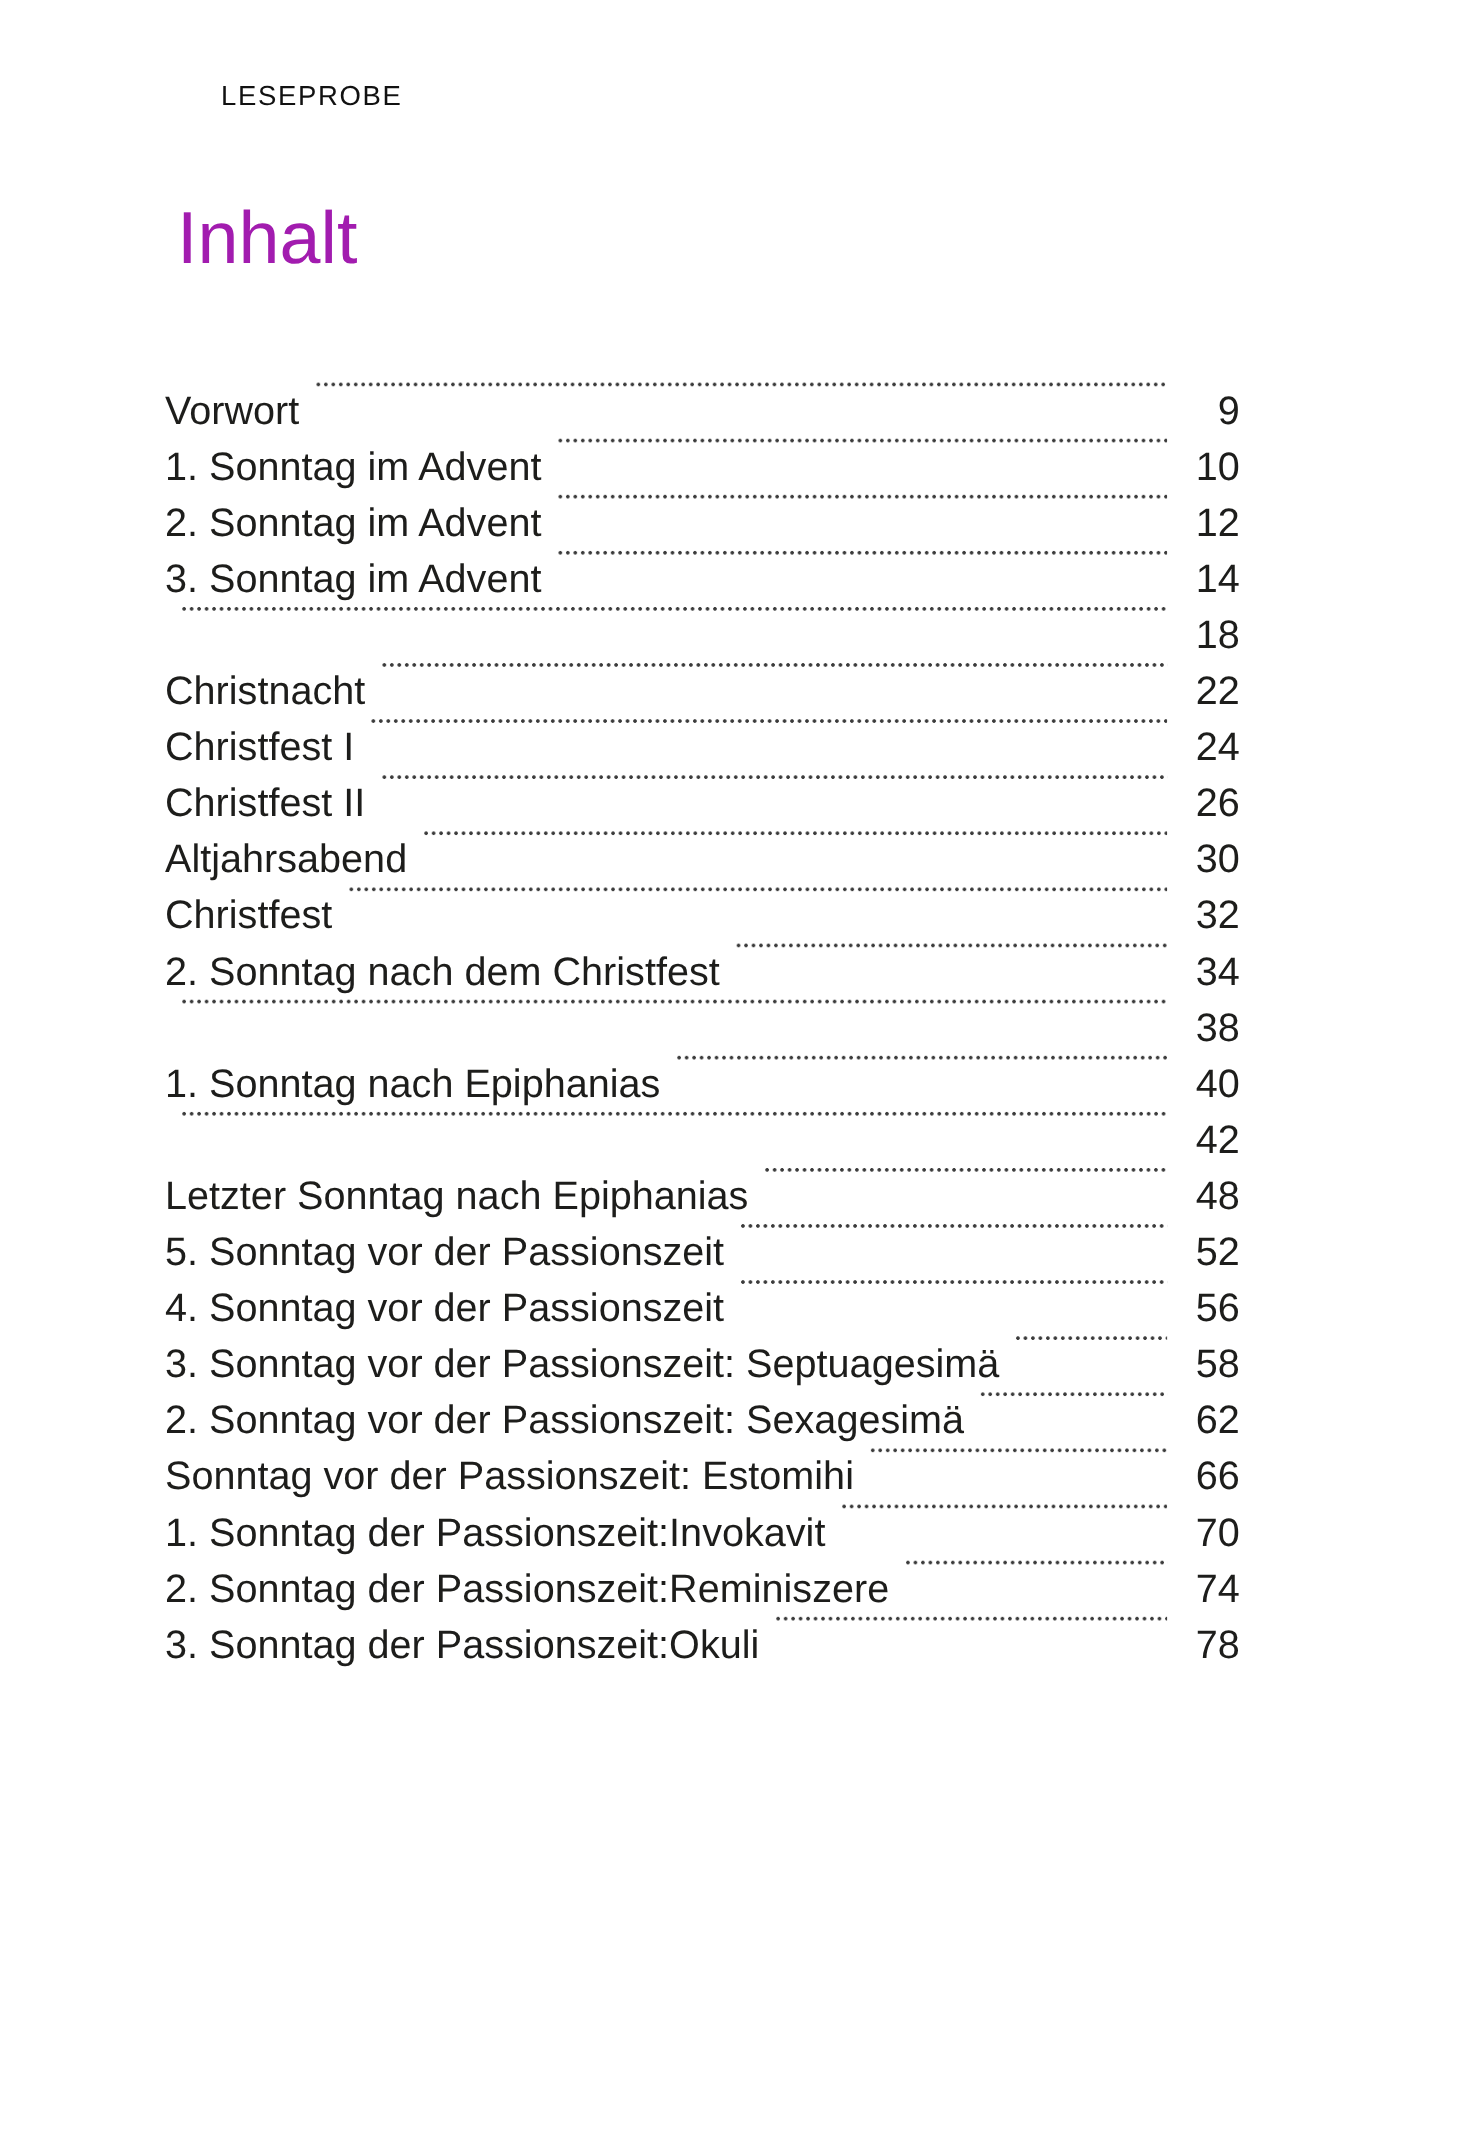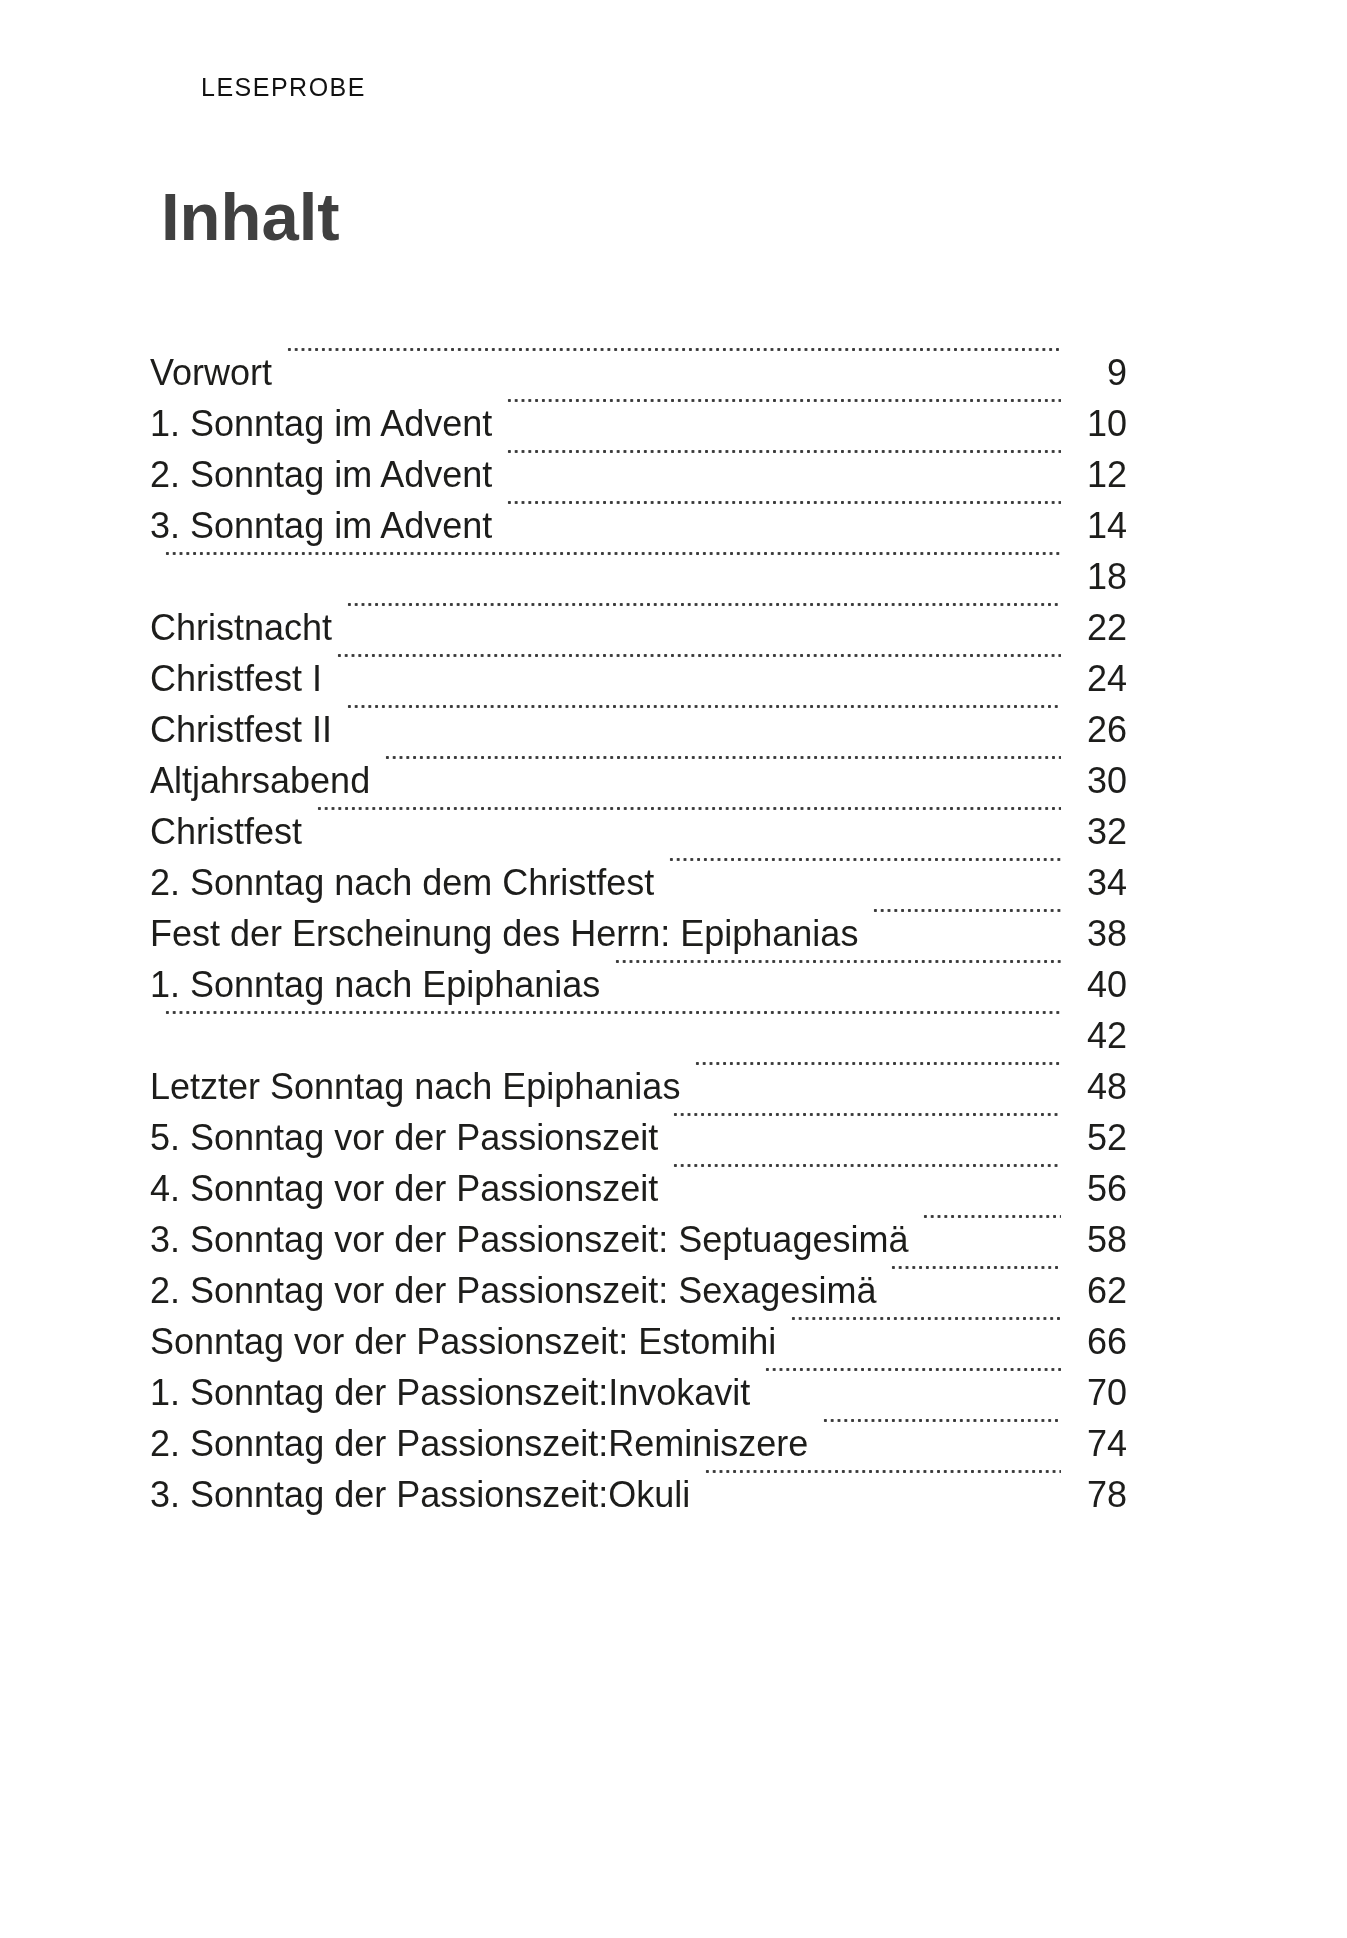--- a/index.html
+++ b/index.html
@@ -26,22 +26,22 @@
     color: #111111;
     white-space: nowrap;
   }
   .title {
     position: absolute;
     left: 161px;
     top: 183px;
     margin: 0;
     font-size: 67px;
     line-height: 1;
-    font-weight: bold;
-    color: #404040;
+    font-weight: normal;
+    color: #a21caf;
     white-space: nowrap;
   }
   .toc {
     position: absolute;
     left: 150px;
     top: 347px;
     width: 977px;
   }
   .toc-row {
     display: flex;
@@ -138,21 +138,20 @@
     <span class="toc-page">32</span>
   </div>
 
   <div class="toc-row">
     <span class="toc-label">2. Sonntag nach dem Christfest</span>
     <span class="toc-dots"></span>
     <span class="toc-page">34</span>
   </div>
 
   <div class="toc-row">
-    <span class="toc-label">Fest der Erscheinung des Herrn: Epiphanias</span>
     <span class="toc-dots"></span>
     <span class="toc-page">38</span>
   </div>
 
   <div class="toc-row">
     <span class="toc-label">1. Sonntag nach Epiphanias</span>
     <span class="toc-dots"></span>
     <span class="toc-page">40</span>
   </div>
 

